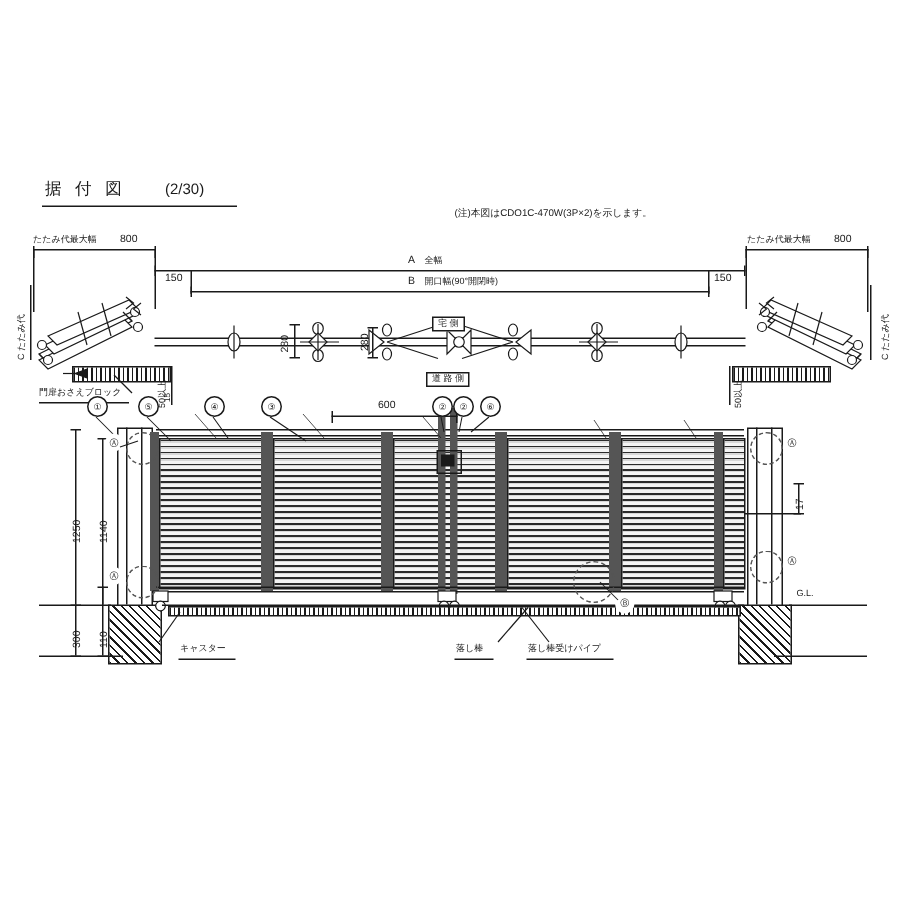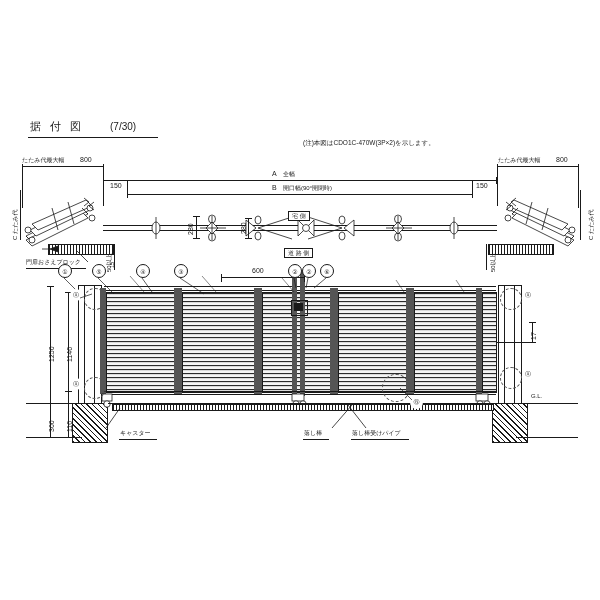--- a/index.html
+++ b/index.html
@@ -35,21 +35,21 @@
   .post{position:absolute;background:#ffffff;border:1px solid #1a1a1a;}
   .postd{position:absolute;background:#555;}
   .gsolid{position:absolute;background:#1a1a1a;}
 </style>
 </head>
 <body>
 
 <div id="sheet">
 
   <div class="t title" style="left:30px;top:121px;">据 付 図</div>
-  <div class="t sub" style="left:110px;top:122px;">(7/30)</div>
+  <div class="t sub" style="left:110px;top:122px;">(2/30)</div>
   <div class="ln hl" style="left:28px;top:137px;width:130px;"></div>
 
   <div class="t note" style="left:303px;top:140px;">(注)本図はCDO1C-470W(3P×2)を示します。</div>
 
   <div class="t lbl" style="left:22px;top:157px;">たたみ代最大幅</div>
   <div class="t dim" style="left:80px;top:156px;">800</div>
   <div class="ln hl" style="left:22px;top:166px;width:82px;"></div>
   <div class="ln vl" style="left:22px;top:164px;height:8px;"></div>
   <div class="ln vl" style="left:103px;top:164px;height:8px;"></div>
   <div class="ln vl" style="left:22px;top:166px;height:42px;"></div>

